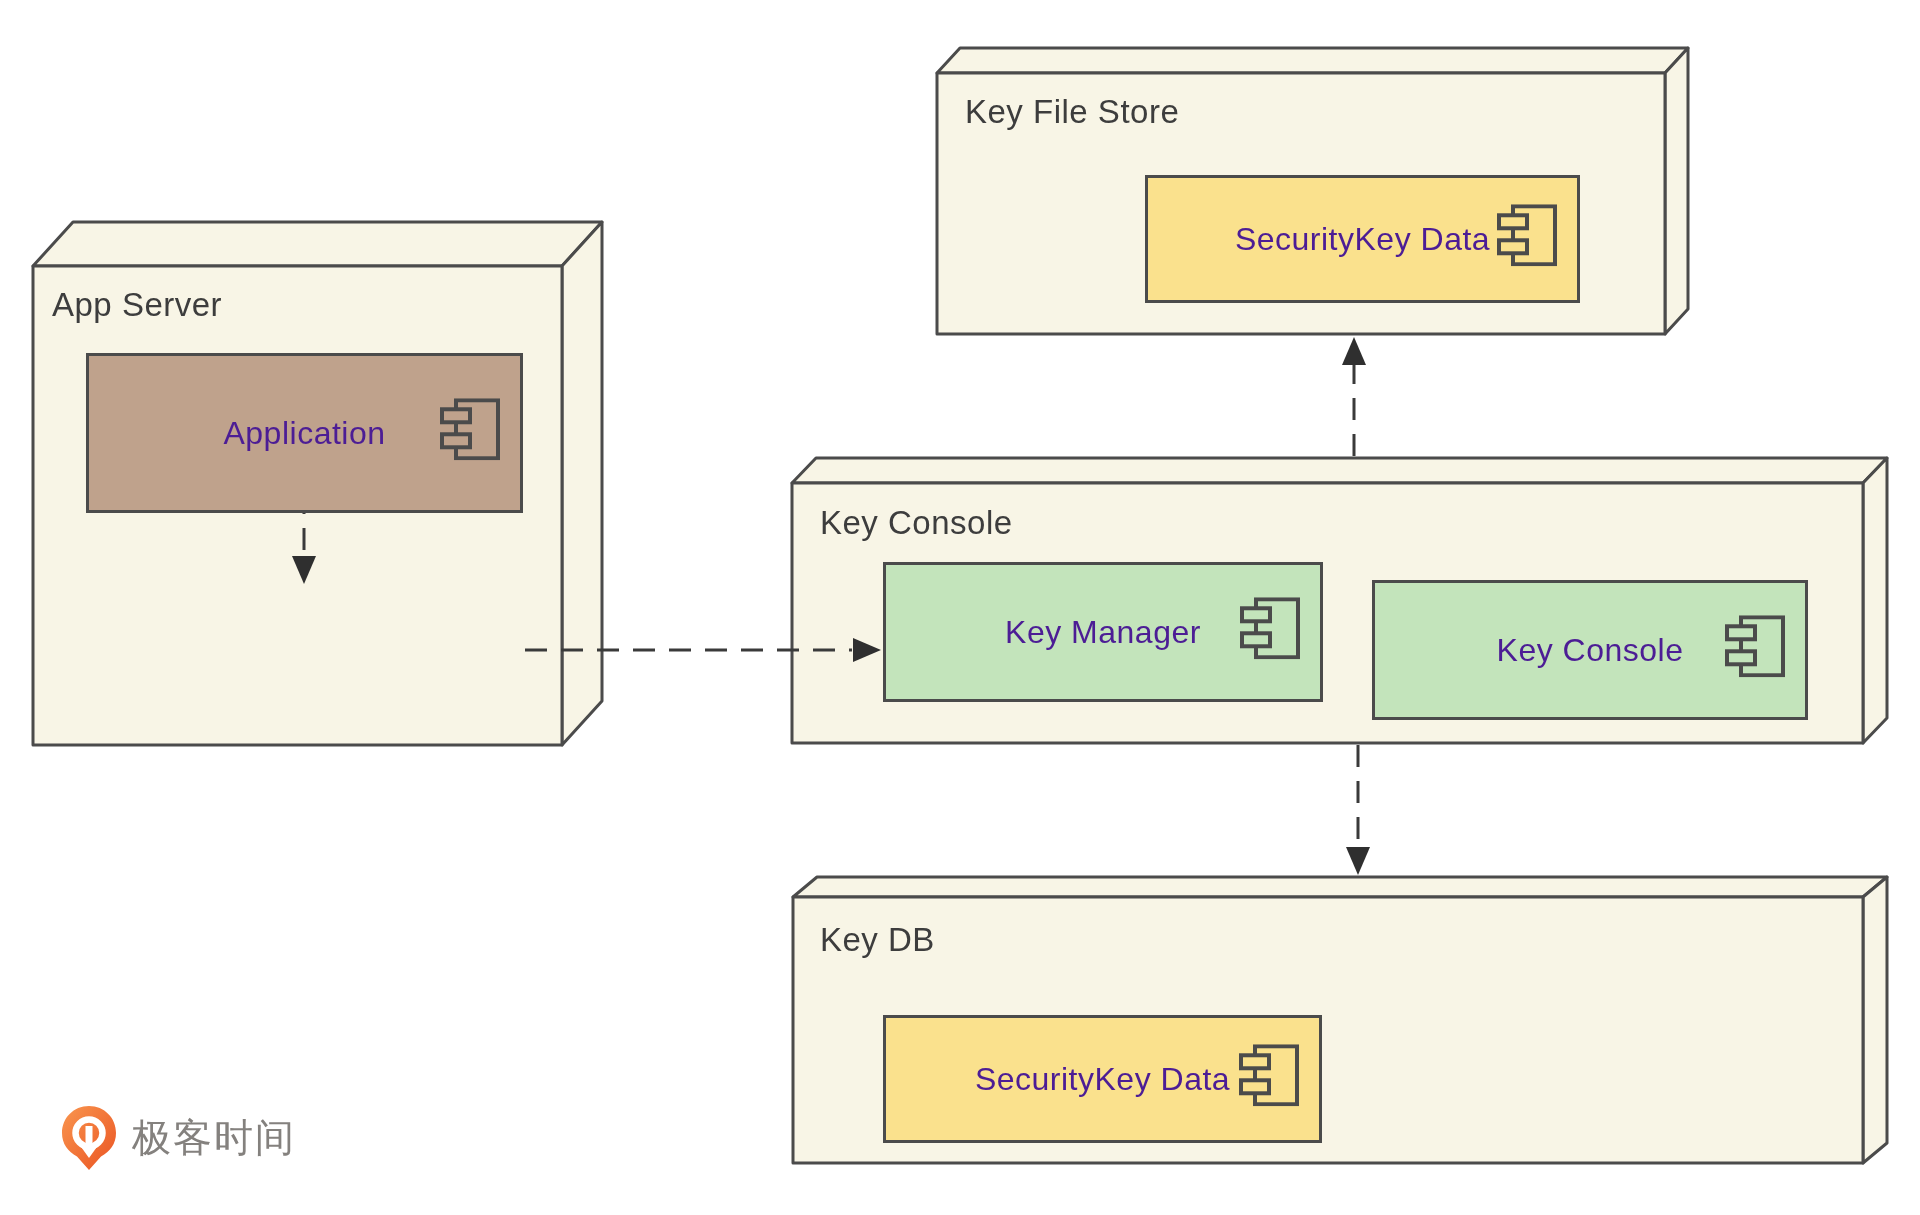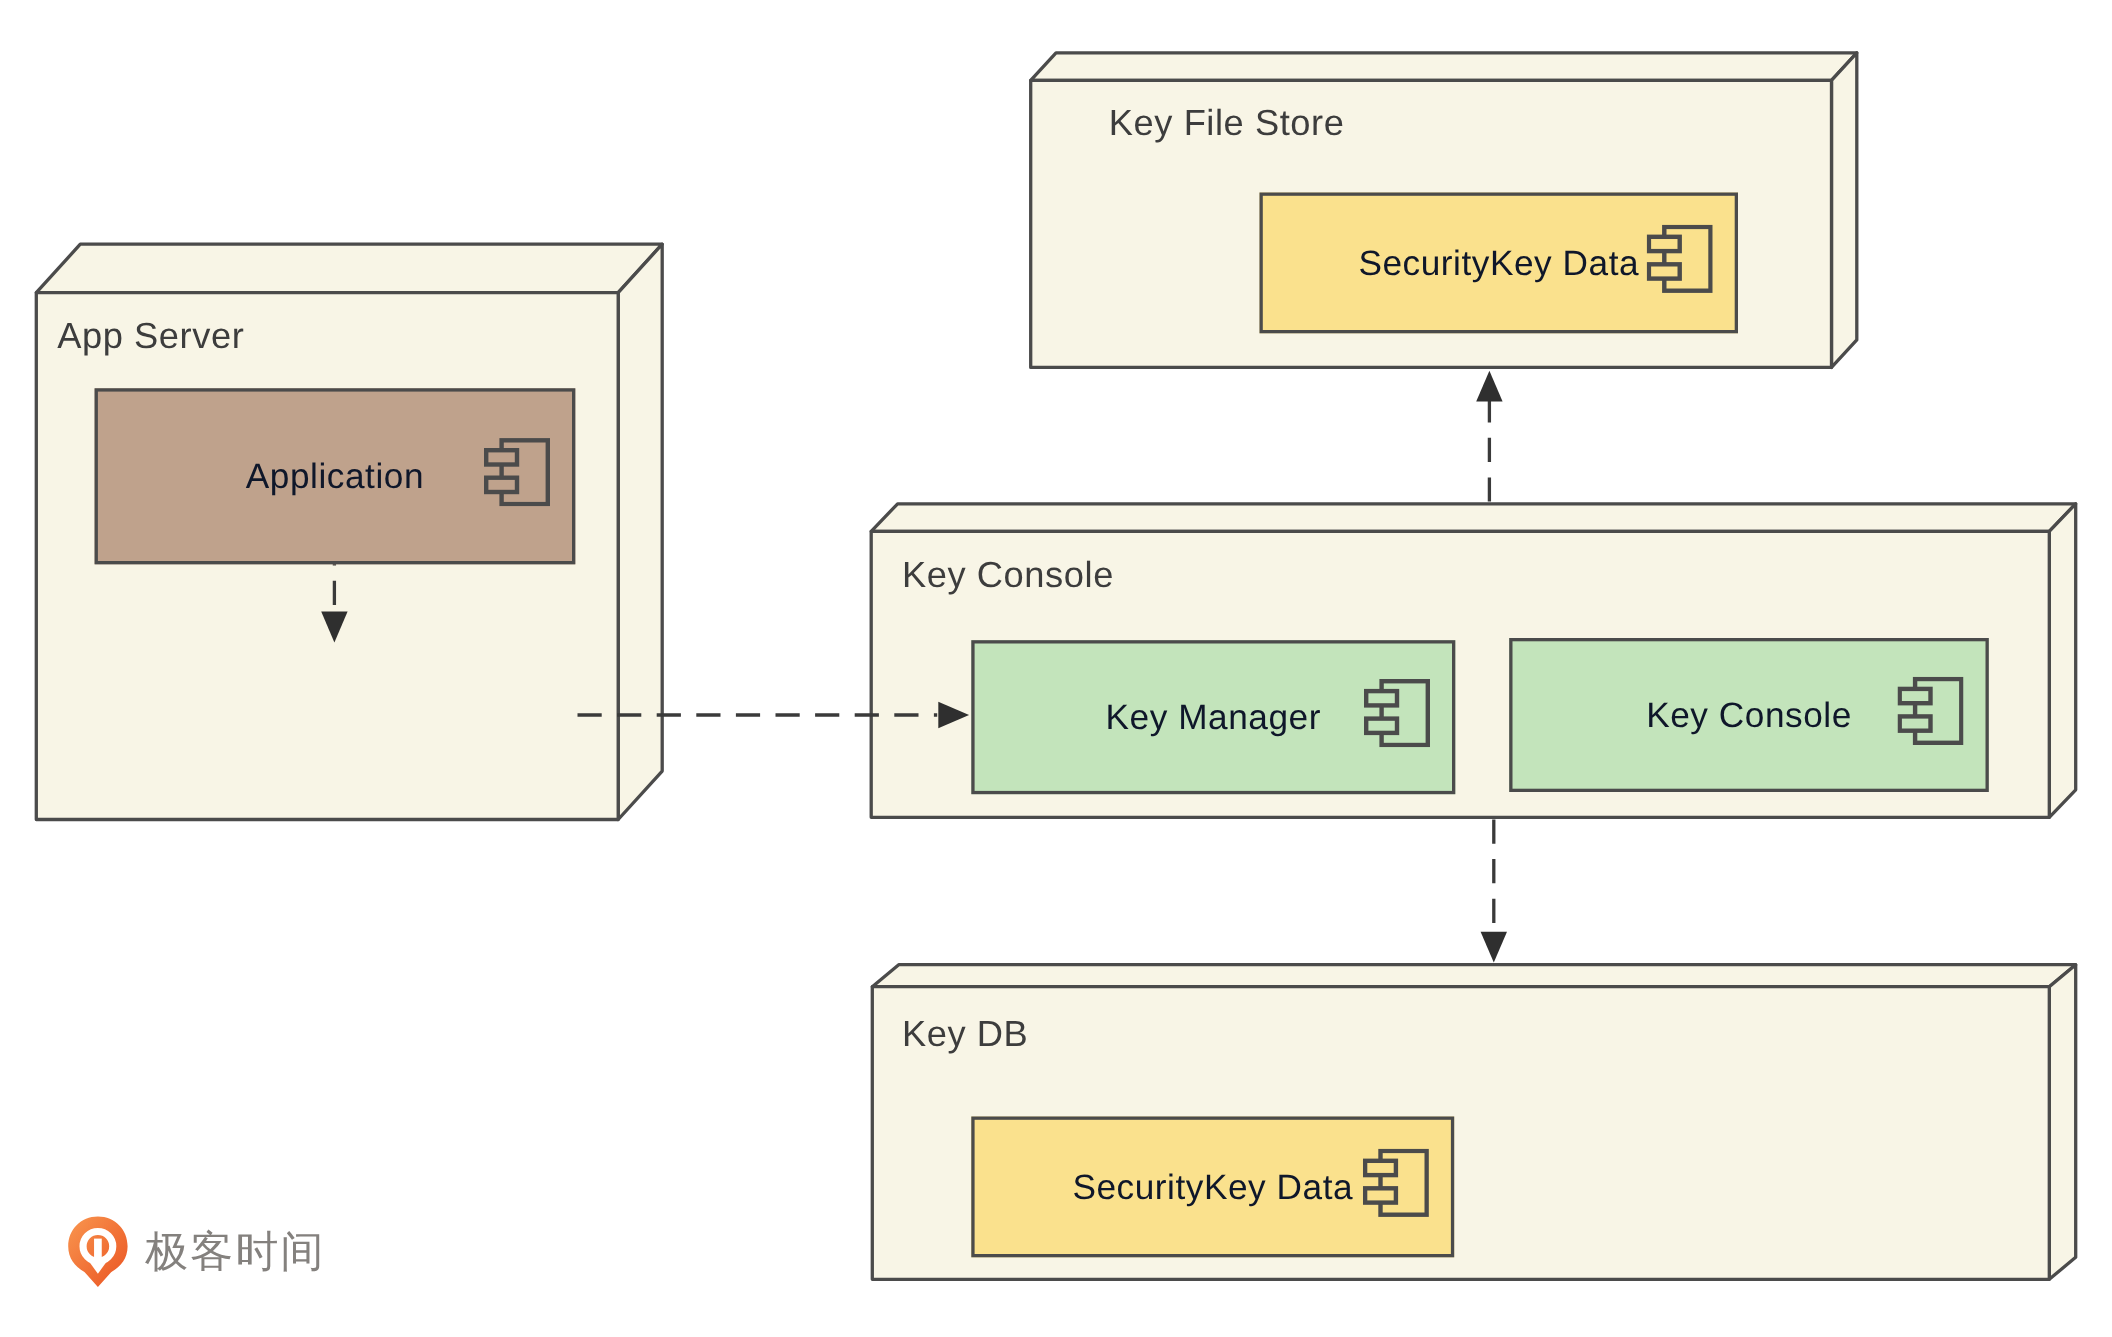--- a/index.html
+++ b/index.html
@@ -19,21 +19,21 @@
     font-size:33px;color:#3d3d3d;letter-spacing:0.5px;
     white-space:nowrap;
   }
   .component{
     position:absolute;box-sizing:border-box;
     border:3px solid #4b4b4b;
   }
   .component .clabel{
     position:absolute;inset:0;
     display:flex;align-items:center;justify-content:center;
-    font-size:32px;color:#0f172a;letter-spacing:0.5px;
+    font-size:32px;color:#4c1d95;letter-spacing:0.5px;
     white-space:nowrap;
   }
   .component .cicon{
     position:absolute;right:20px;top:50%;
     transform:translateY(-56%);
   }
   .component.brown{background:#bfa28c;}
   .component.green{background:#c3e4bb;}
   .component.yellow{background:#fae18d;}
   .cicon .body{fill:none;stroke:#4b4b4b;stroke-width:4;}
@@ -96,21 +96,21 @@
       <polygon class="arrow-head" points="1354,337 1342,365 1366,365"></polygon>
     </g>
 
     <g>
       <line class="arrow-line" x1="1358" y1="745" x2="1358" y2="846"></line>
       <polygon class="arrow-head" points="1358,875 1346,847 1370,847"></polygon>
     </g>
   </svg>
 
   <div class="node-title" style="left:52px;top:286px;">App Server</div>
-  <div class="node-title" style="left:965px;top:93px;margin-left:43px;">Key File Store</div>
+  <div class="node-title" style="left:965px;top:93px;">Key File Store</div>
   <div class="node-title" style="left:820px;top:504px;">Key Console</div>
   <div class="node-title" style="left:820px;top:921px;">Key DB</div>
 
   <div class="component brown" style="left:86px;top:353px;width:437px;height:160px;">
     <span class="clabel">Application</span>
     <svg class="cicon" width="60" height="62" viewBox="0 0 60 62">
       <rect class="body" x="16" y="2" width="42" height="58"></rect>
       <rect class="tab" x="2" y="11" width="28" height="13"></rect>
       <rect class="tab" x="2" y="36" width="28" height="13"></rect>
     </svg>
@@ -119,21 +119,21 @@
 
   <div class="component yellow" style="left:1145px;top:175px;width:435px;height:128px;">
     <span class="clabel">SecurityKey Data</span>
     <svg class="cicon" width="60" height="62" viewBox="0 0 60 62">
       <rect class="body" x="16" y="2" width="42" height="58"></rect>
       <rect class="tab" x="2" y="11" width="28" height="13"></rect>
       <rect class="tab" x="2" y="36" width="28" height="13"></rect>
     </svg>
   </div>
 
-  <div class="component green" style="left:883px;top:582px;width:440px;height:140px;">
+  <div class="component green" style="left:883px;top:562px;width:440px;height:140px;">
     <span class="clabel">Key Manager</span>
     <svg class="cicon" width="60" height="62" viewBox="0 0 60 62">
       <rect class="body" x="16" y="2" width="42" height="58"></rect>
       <rect class="tab" x="2" y="11" width="28" height="13"></rect>
       <rect class="tab" x="2" y="36" width="28" height="13"></rect>
     </svg>
   </div>
 
   <div class="component green" style="left:1372px;top:580px;width:436px;height:140px;text-align:center;">
     <span class="clabel">Key Console</span>

